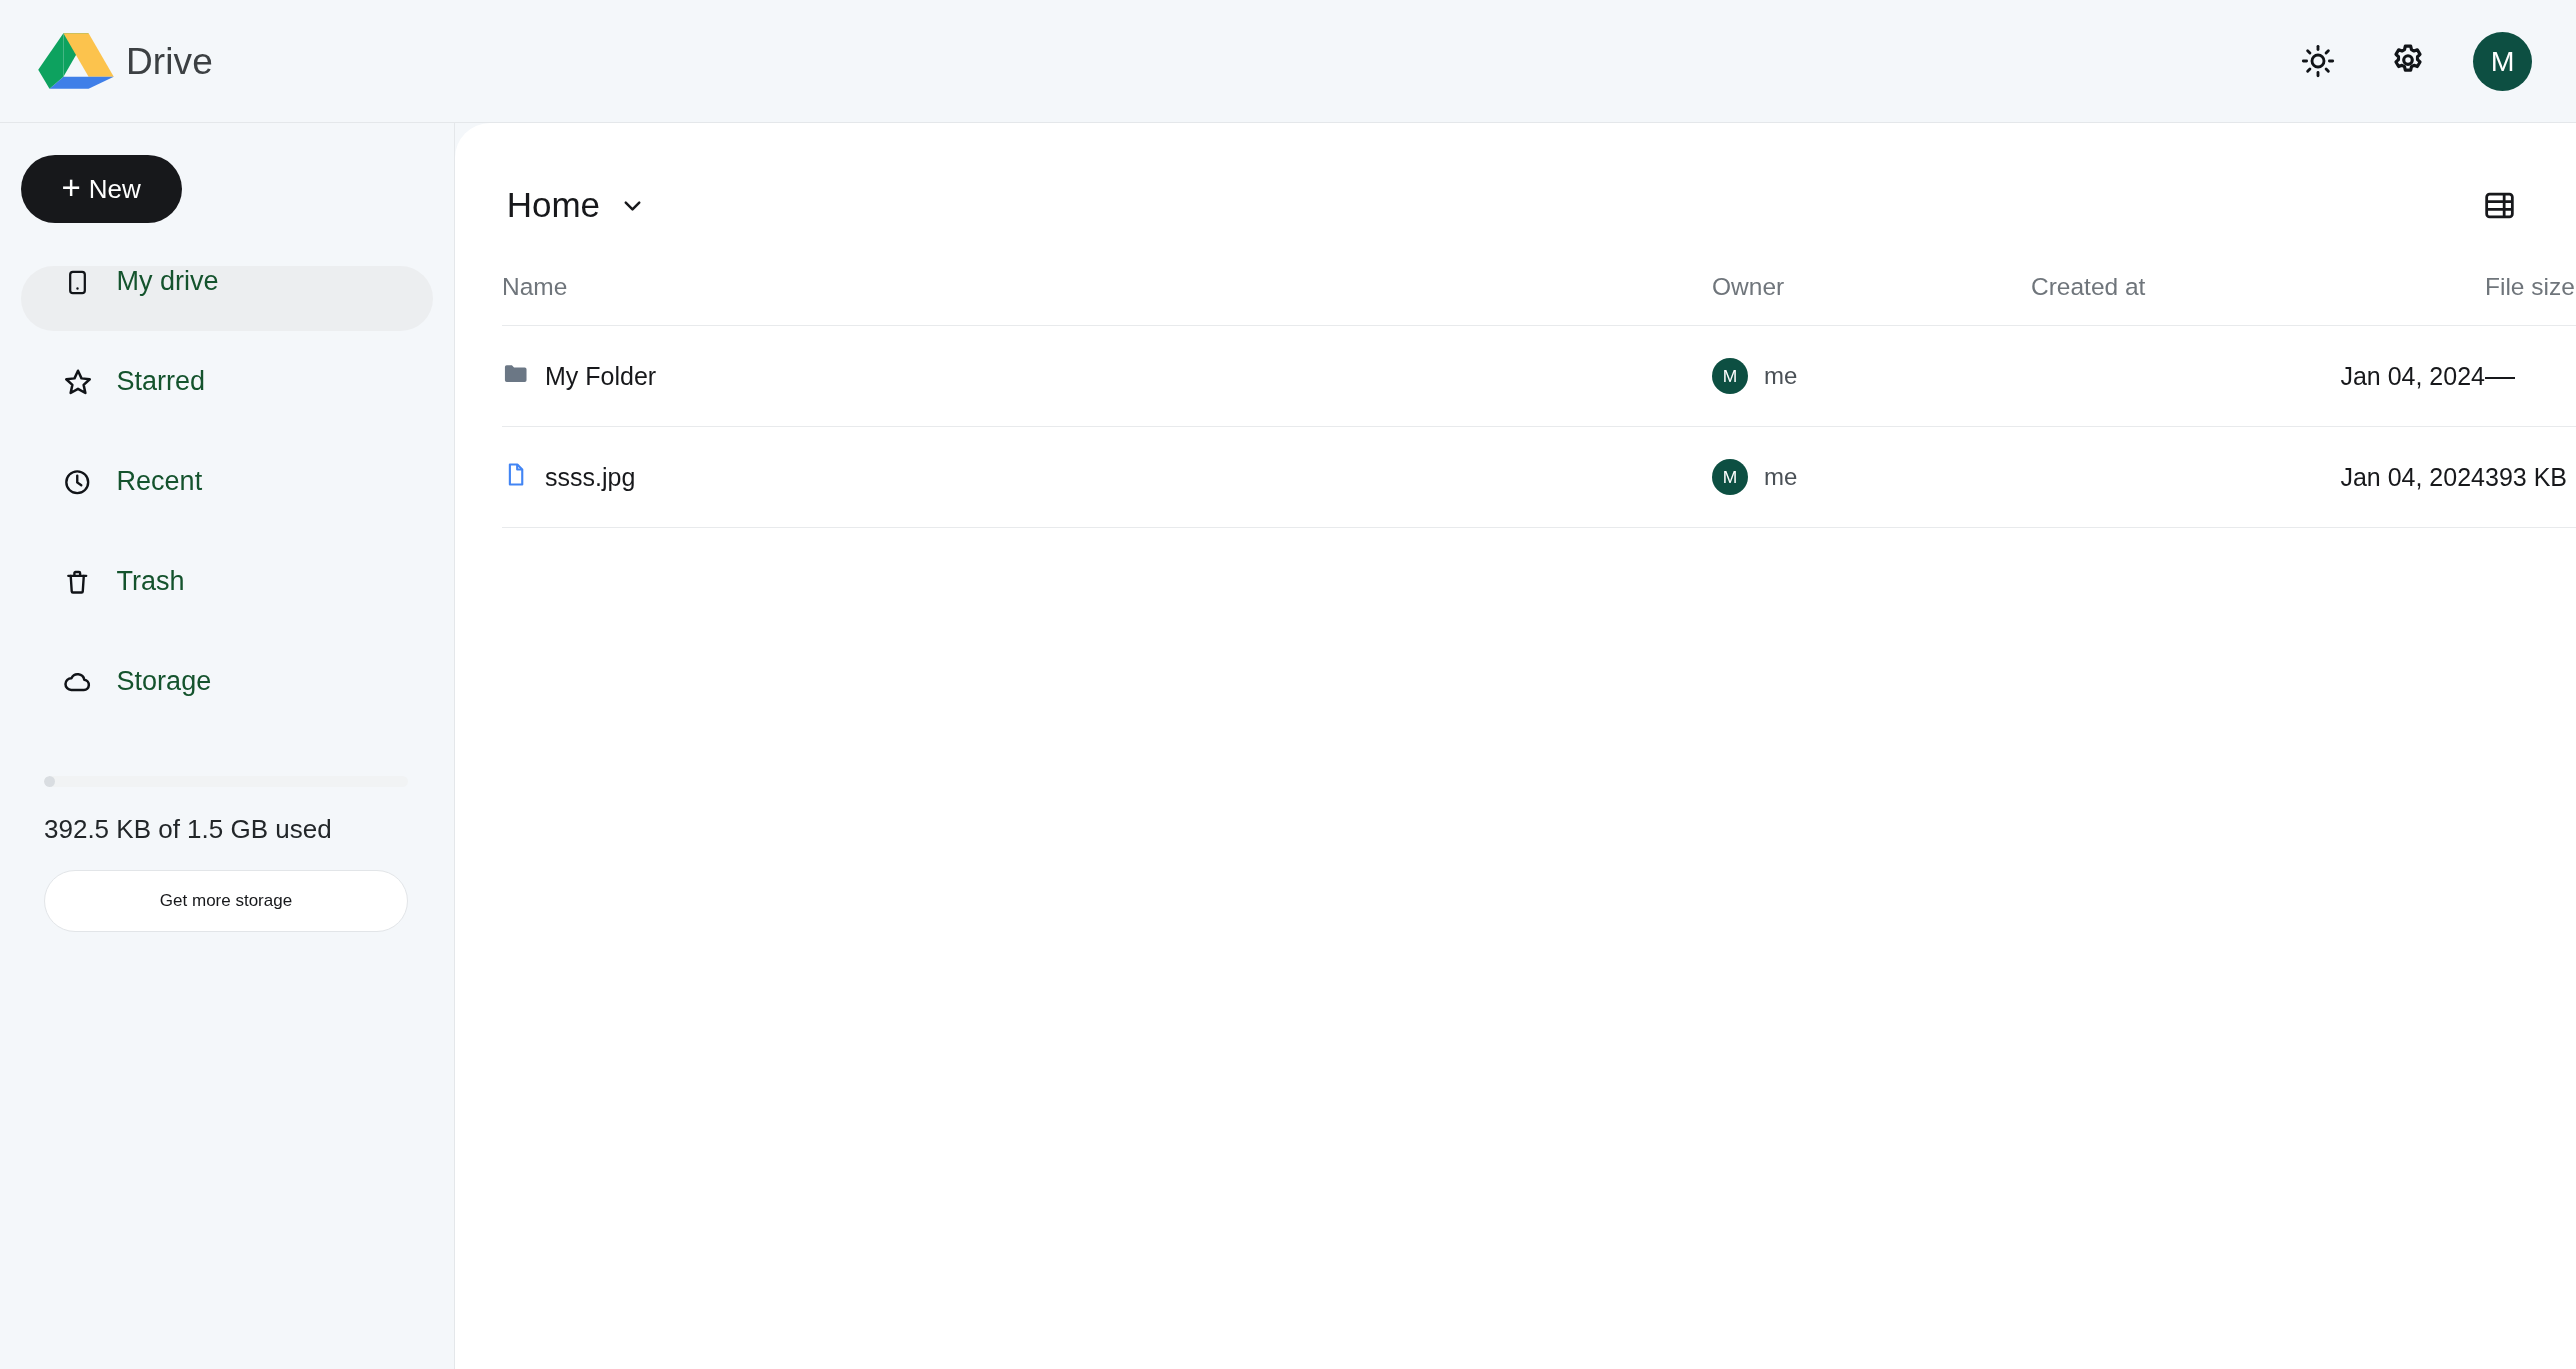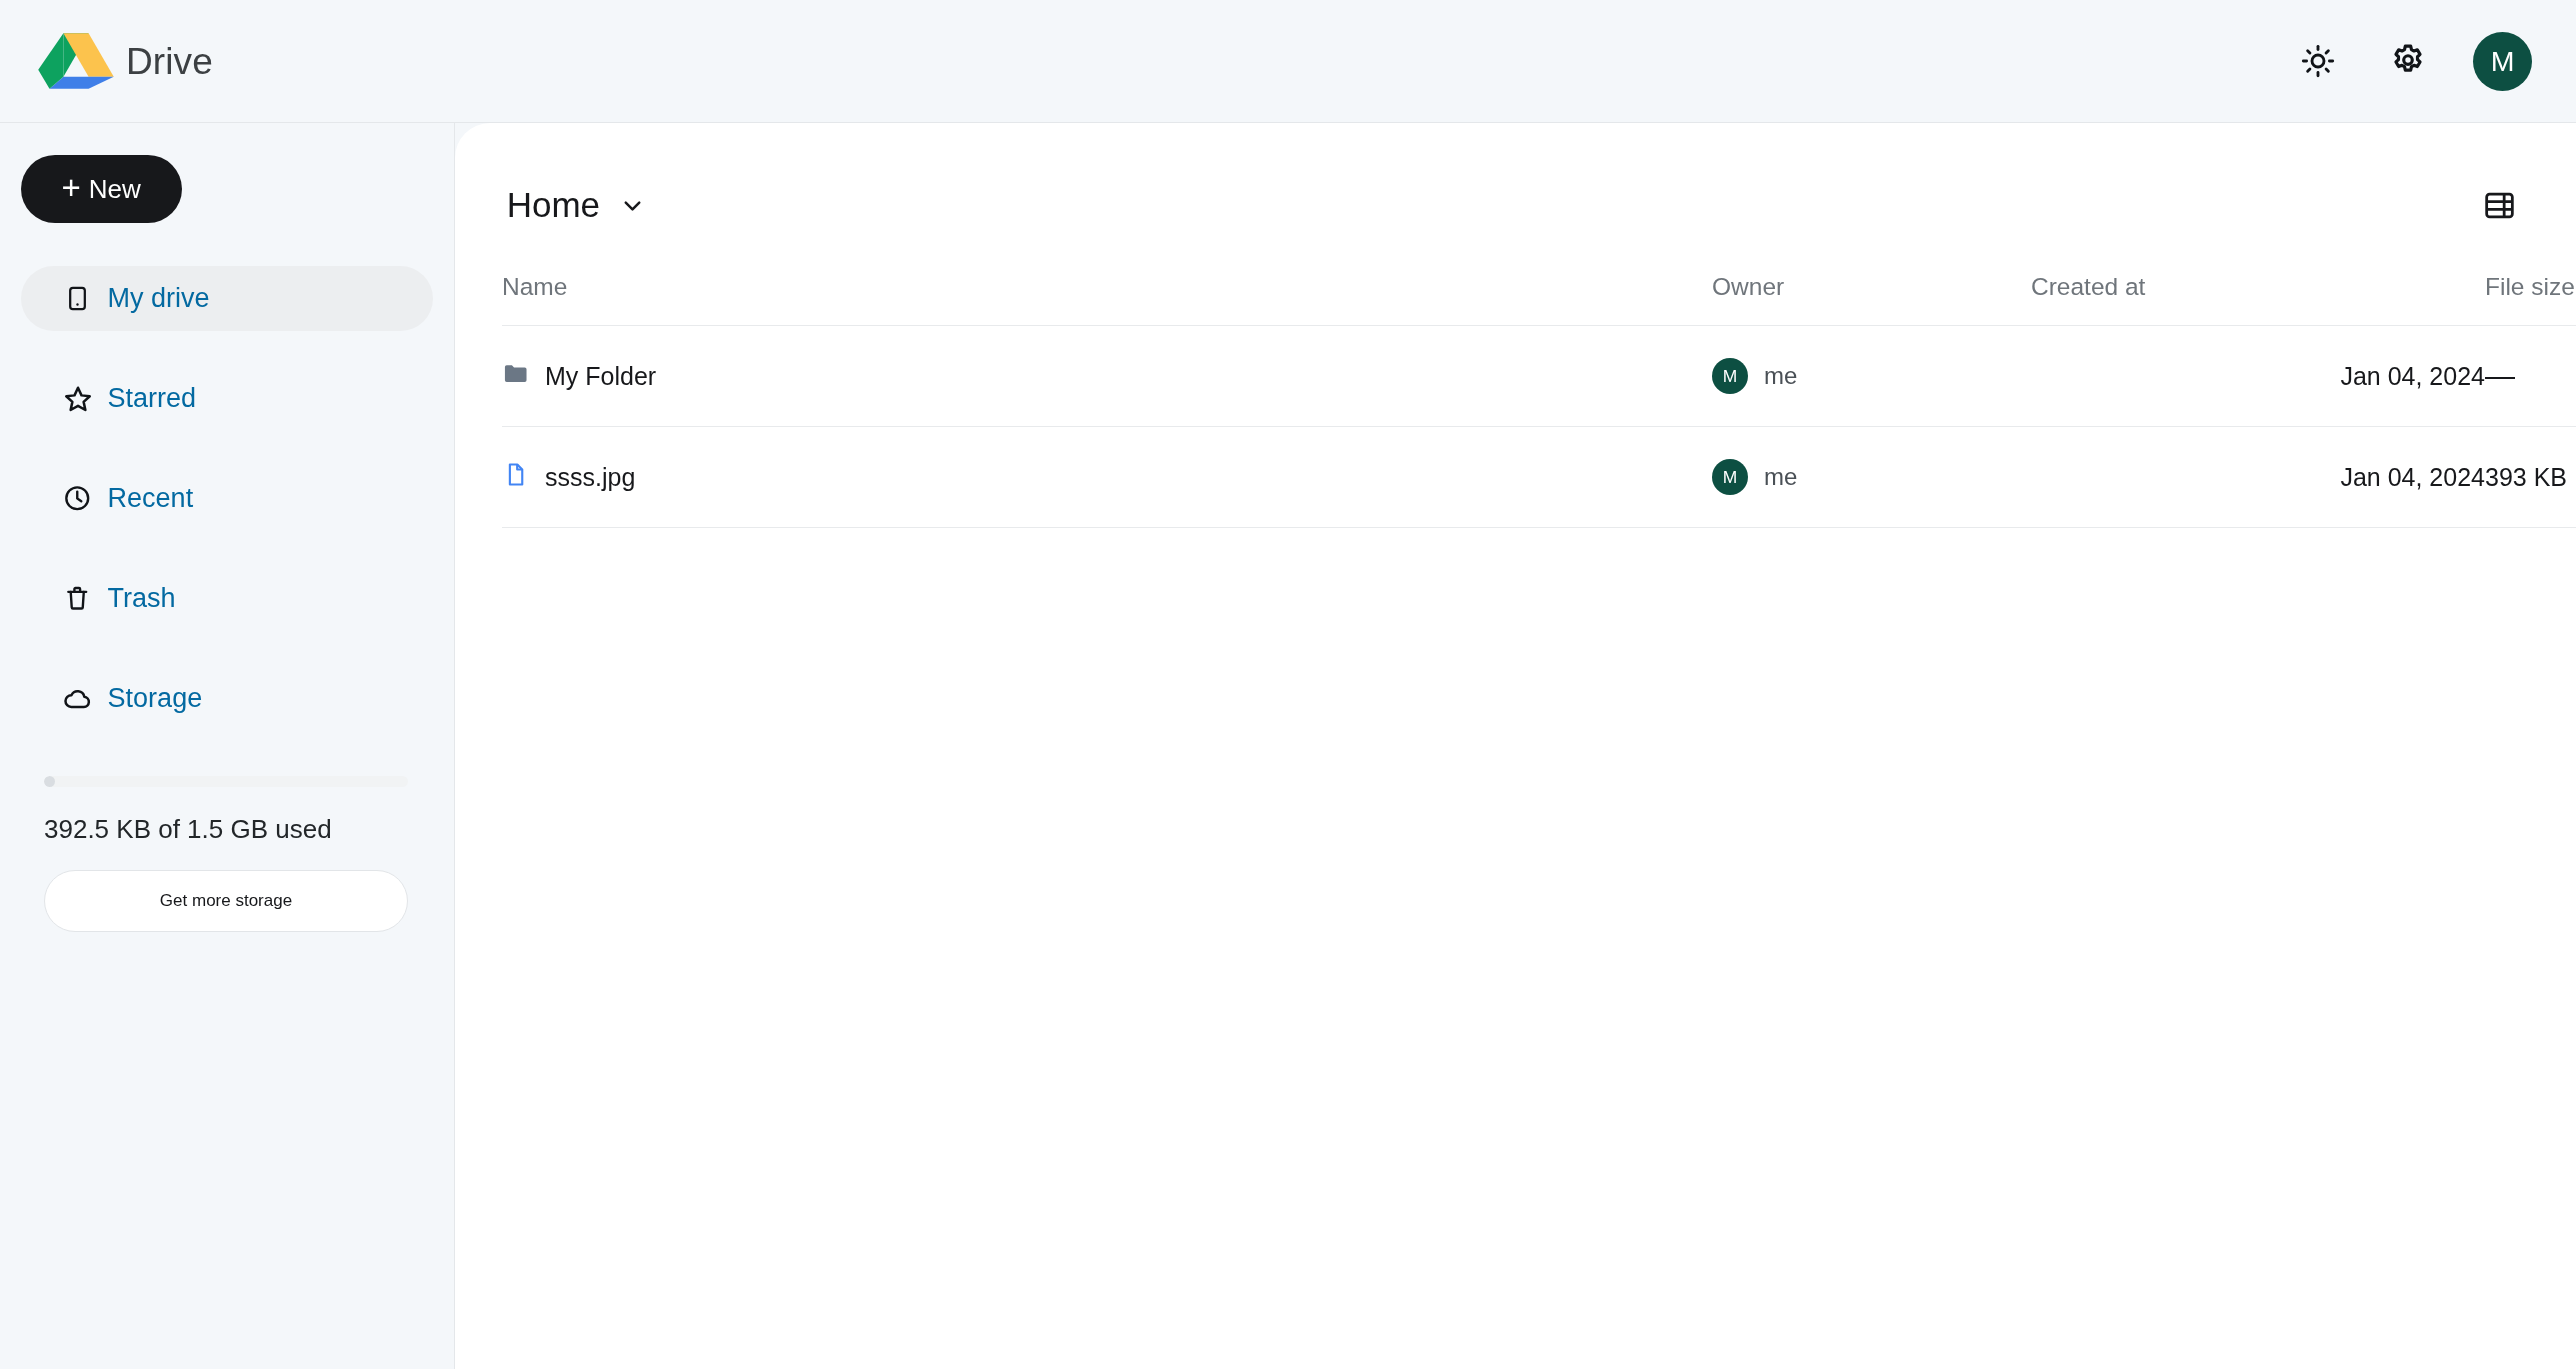--- a/index.html
+++ b/index.html
@@ -115,26 +115,26 @@
   }
 
   .nav {
     margin-top: 43px;
     display: flex;
     flex-direction: column;
   }
   .nav-item {
     height: 65px;
     display: flex;
-    align-items: center;
-    gap: 14px;
+    align-items: flex-start;
+    gap: 23px;
     padding-left: 41px;
     margin: 0 20.6px 35px 20.6px;
     border-radius: 35px;
-    color: #0369a1;
+    color: #14532d;
     font-size: 27px;
     cursor: pointer;
     background: transparent;
   }
   .nav-item.active {
     background: #eceef0;
   }
   .nav-icon {
     width: 32px; height: 32px;
     display: flex; align-items: center; justify-content: center;

